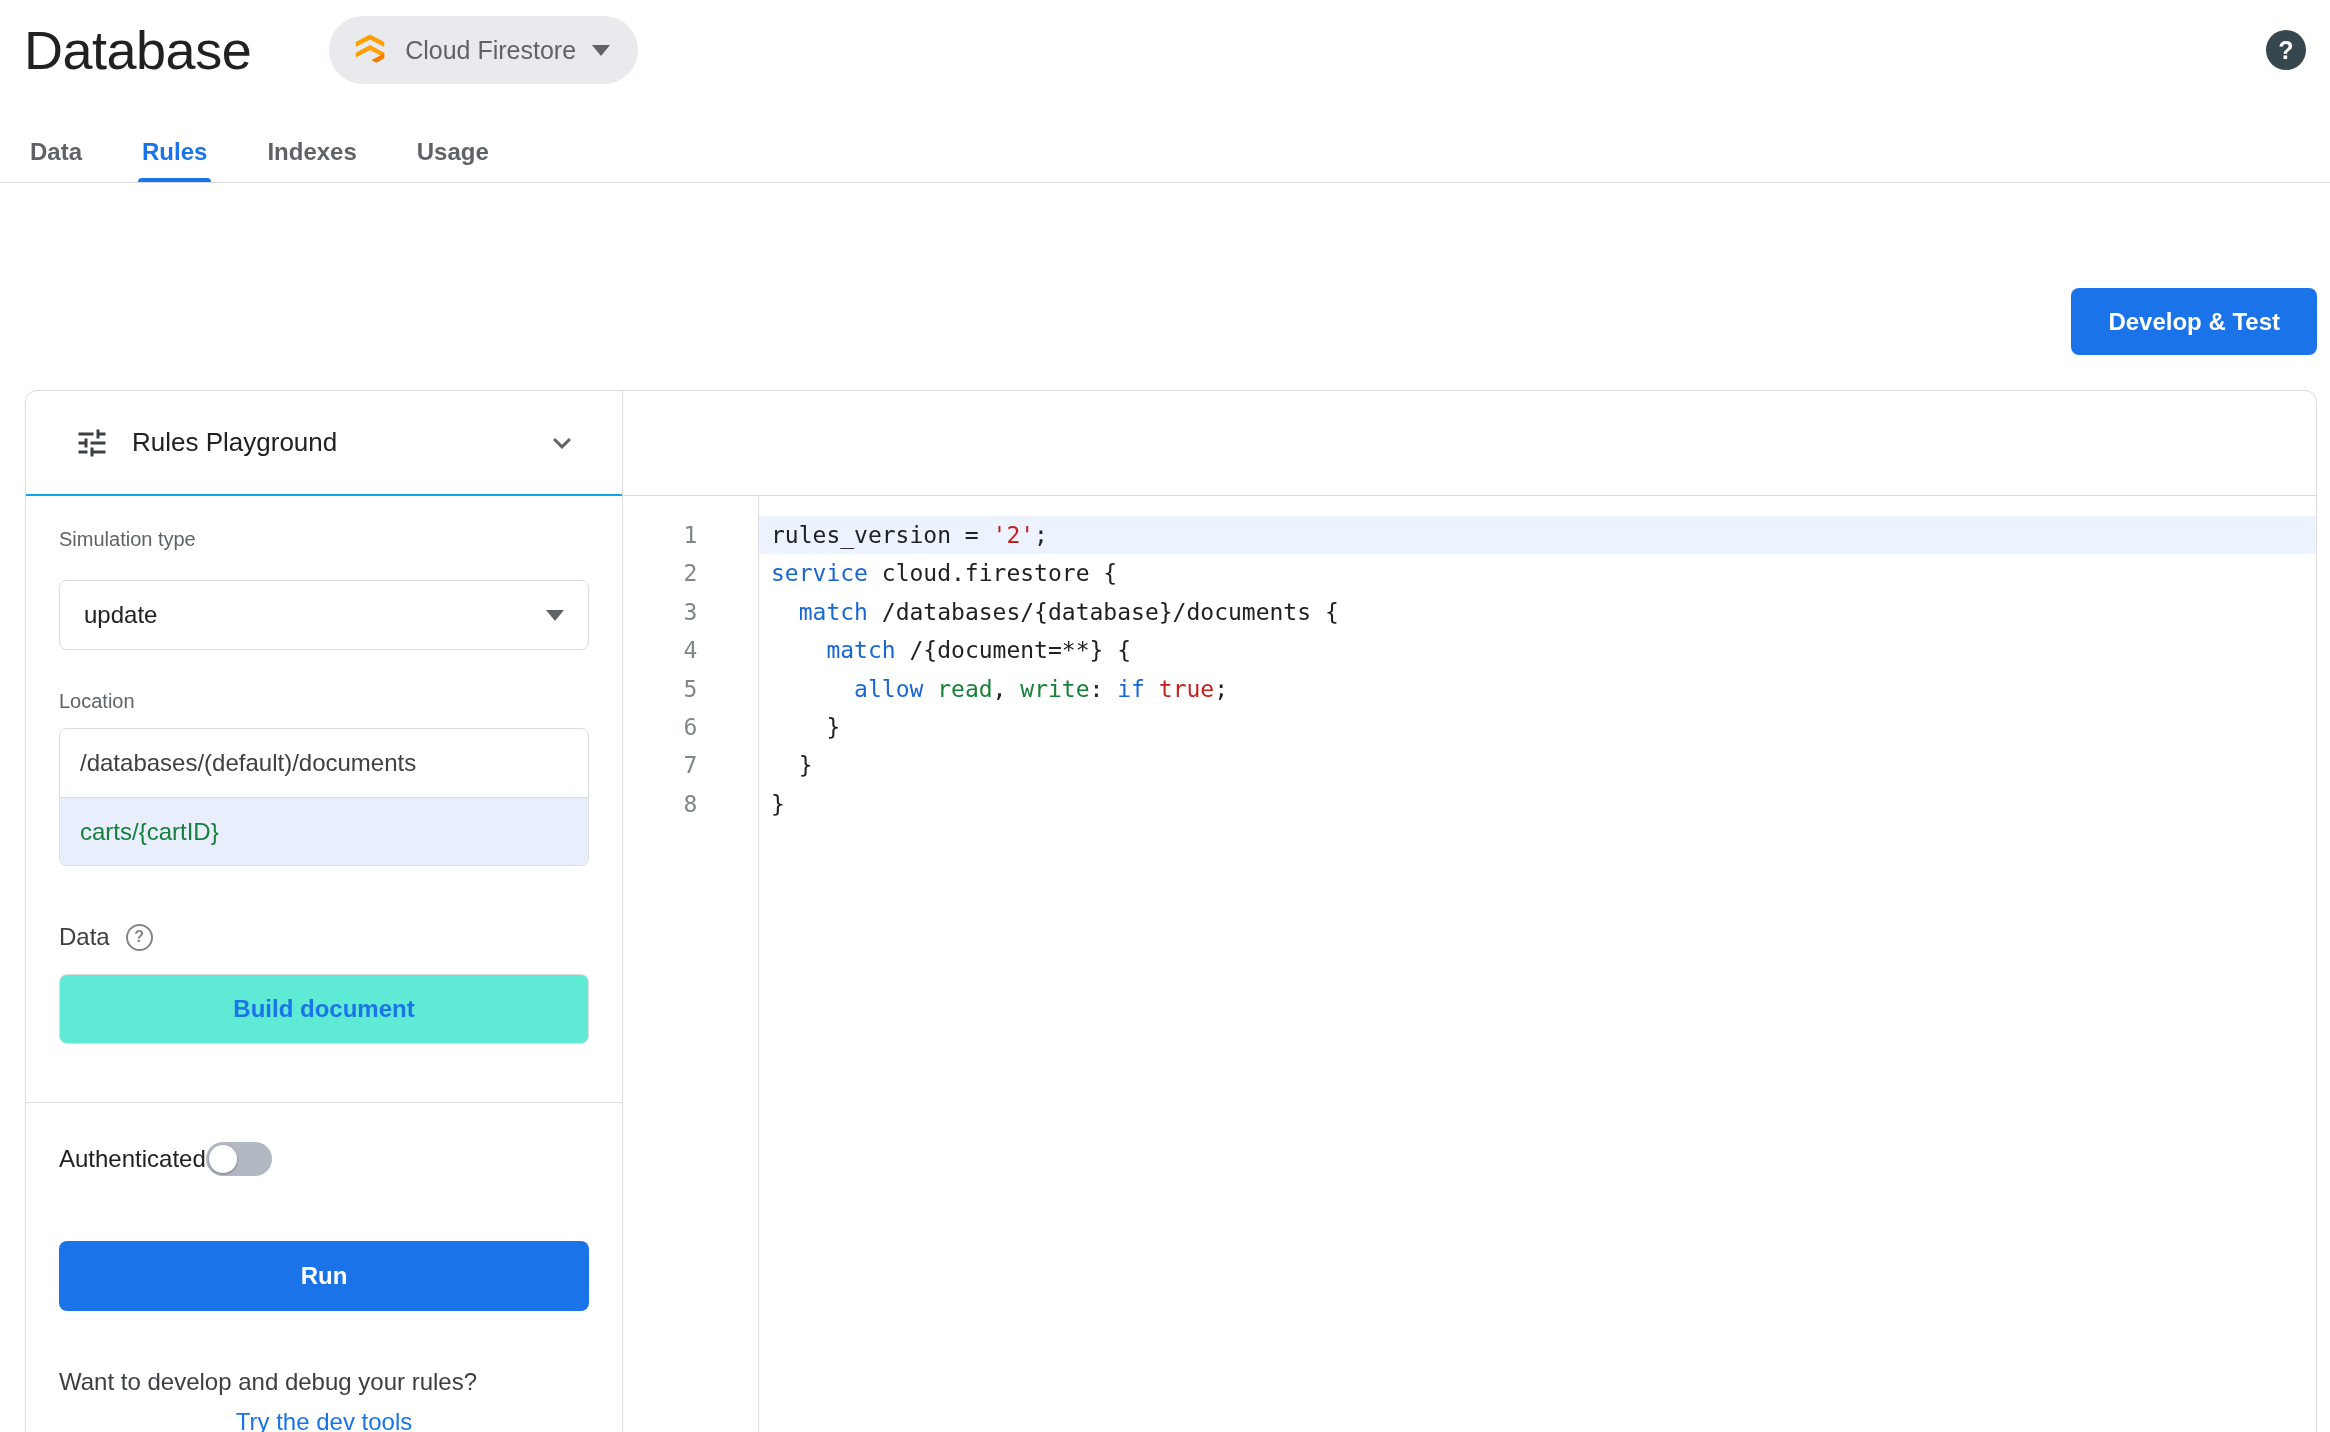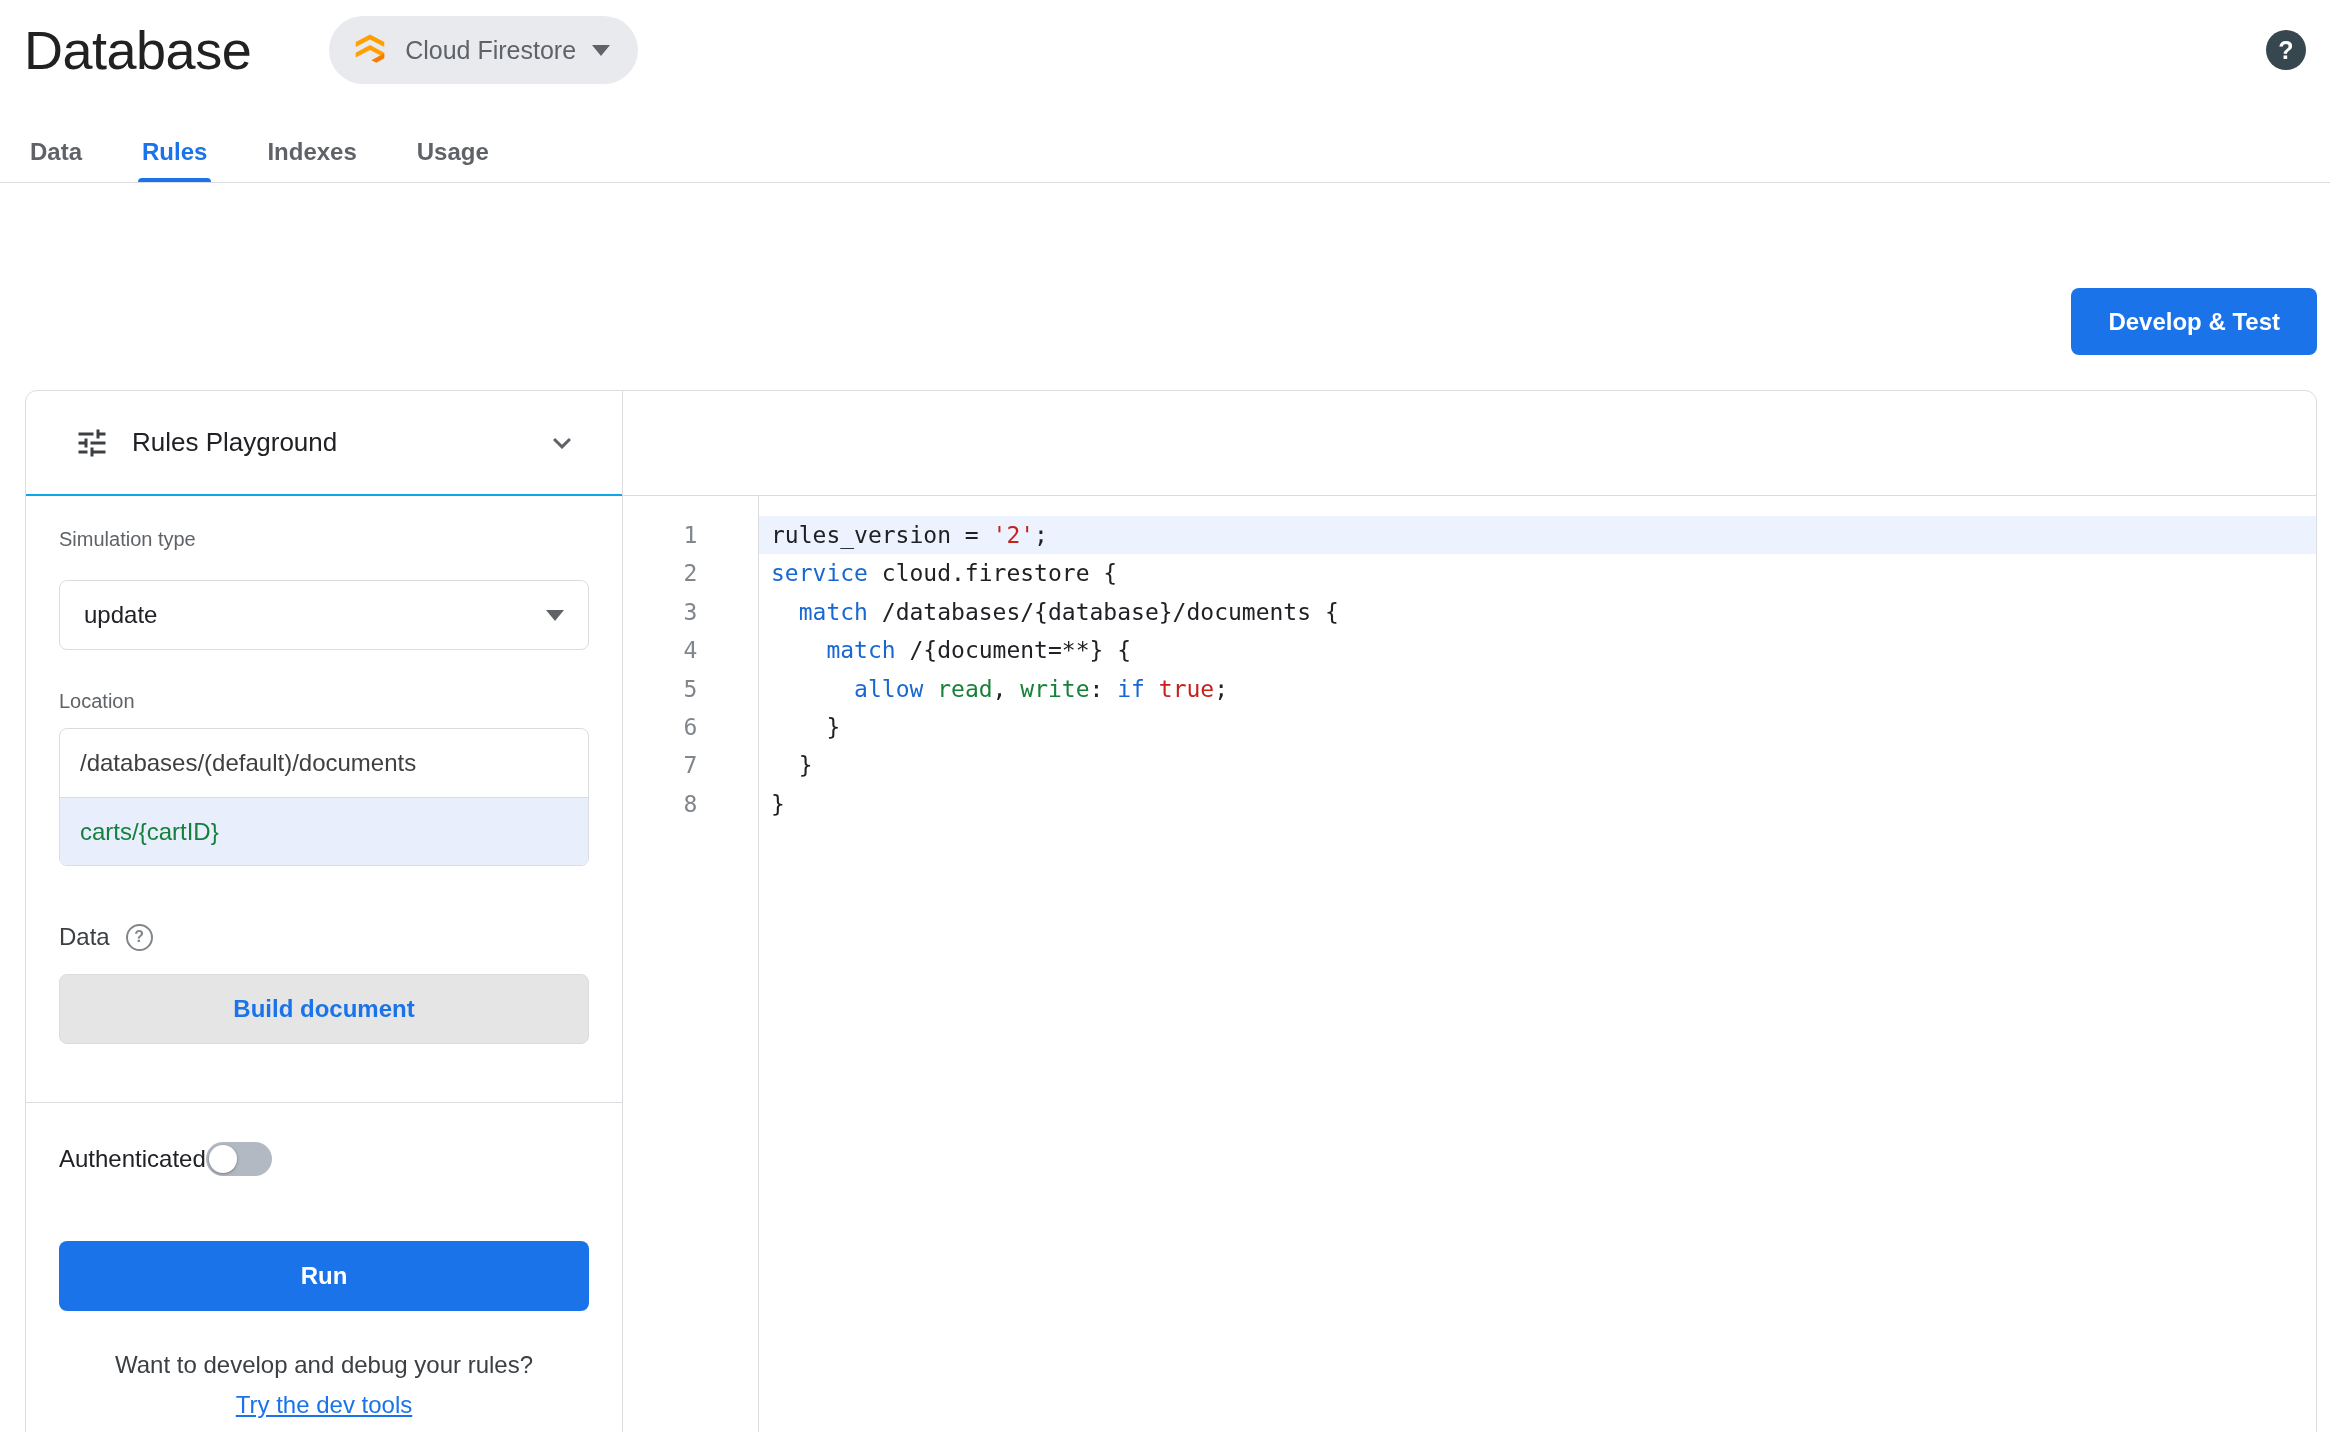--- a/index.html
+++ b/index.html
@@ -92,41 +92,41 @@
   .data-row { margin-top: 56px; display: flex; align-items: center; gap: 16px; height: 30px; }
   .data-label { font-size: 24px; color: #3c4043; }
   .q-icon {
     width: 27px; height: 27px; border-radius: 50%; border: 2px solid #80868b;
     color: #80868b; font-size: 16px; font-weight: 700;
     display: flex; align-items: center; justify-content: center; cursor: pointer;
   }
 
   .build-btn {
     margin-top: 22px; height: 70px; width: 100%;
-    background: #e5e5e5; border: 1px solid #dadce0; border-radius: 8px;
+    background: #5eead4; border: 1px solid #dadce0; border-radius: 8px;
     color: var(--accent, #1a73e8); font-family: inherit; font-size: 24px; font-weight: 700; cursor: pointer;
   }
 
   .pg-divider { height: 1px; background: #dadce0; margin: 58px -33px 0; }
 
   .auth-row { margin-top: 24px; height: 64px; display: flex; align-items: center; justify-content: flex-start; }
   .auth-label { font-size: 24px; color: #202124; }
   .toggle { position: relative; width: 66px; height: 34px; border-radius: 17px; background: #b3b9c3; cursor: pointer; }
   .toggle .knob {
     position: absolute; left: 3px; top: 3px; width: 28px; height: 28px; border-radius: 50%;
     background: #fff; box-shadow: 0 1px 3px rgba(0,0,0,.35); transition: left .15s;
   }
 
   .run-btn {
     margin-top: 50px; height: 70px; width: 100%;
     background: var(--accent, #1a73e8); color: #fff; border: none; border-radius: 8px;
     font-family: inherit; font-size: 24px; font-weight: 700; cursor: pointer;
   }
 
-  .footer-text { margin-top: 40px; text-align: center; font-size: 24px; color: #3c4043; }
+  .footer-text { margin-top: 57px; text-align: left; font-size: 24px; color: #3c4043; }
   .footer-link { display: block; margin-top: 12px; text-align: center; font-size: 24px; color: var(--accent, #1a73e8); text-decoration: underline; cursor: pointer; }
 
   
   .editor { flex: 1; min-width: 0; display: flex; flex-direction: column; }
   .editor-toolbar { height: 105px; flex: none; border-bottom: 1px solid #dadce0; }
   .editor-body { flex: 1; display: flex; overflow: hidden; }
   .gutter { width: 136px; flex: none; border-right: 1px solid #dadce0; padding-top: 20px; }
   .ln {
     font-family: "DejaVu Sans Mono", monospace; font-size: 23px; line-height: 38.4px;
     color: #80868b; text-align: center;

